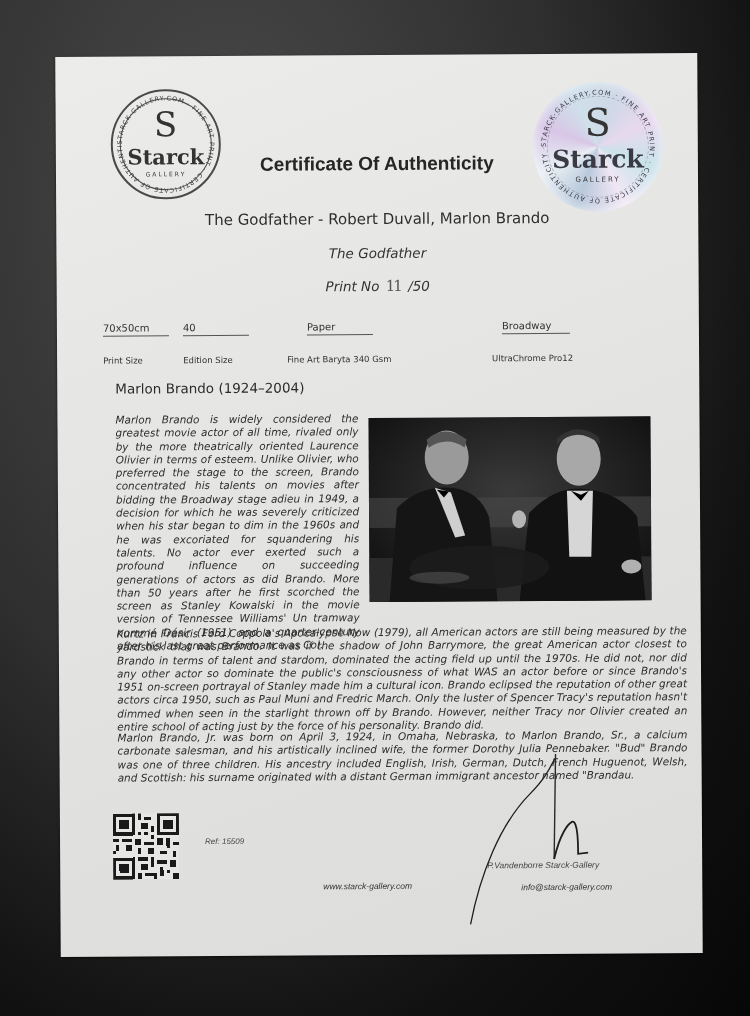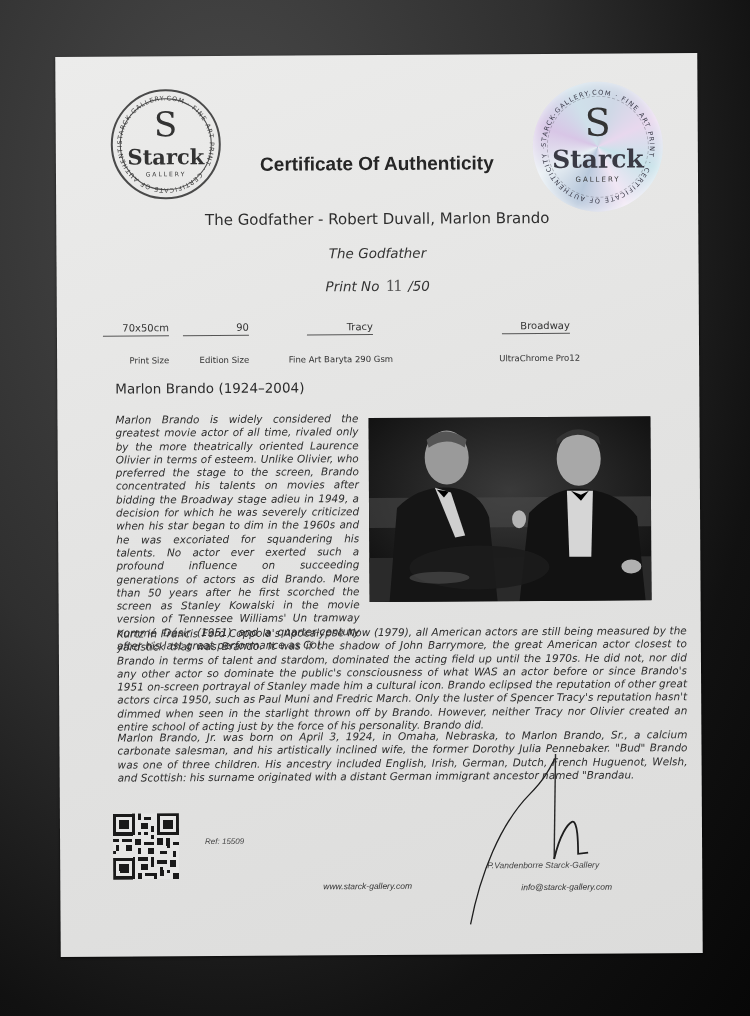--- a/index.html
+++ b/index.html
@@ -29,21 +29,21 @@
   .seal-right .inner { position:absolute; inset:14px; border-radius:50%; border:1px dashed rgba(80,80,90,.35); }
   .seal svg { position:absolute; left:0; top:0; width:100%; height:100%; }
   .seal .mono { position:absolute; left:0; right:0; text-align:center; font-family:"DejaVu Serif", serif; color:#333; }
 
   .title { left:0; width:642px; top:98px; text-align:center; font-family:"Liberation Sans", sans-serif; font-weight:bold; font-size:19px; color:#262626; }
   .subtitle { left:0; width:642px; top:155px; text-align:center; font-family:"DejaVu Sans", sans-serif; font-size:15px; color:#2d2d2d; }
   .series { left:0; width:642px; top:190px; text-align:center; font-style:italic; font-size:13.5px; color:#333; }
   .printno { left:0; width:642px; top:222px; text-align:center; font-style:italic; font-size:13.5px; color:#333; }
   .printno .hand { font-family:"DejaVu Serif", serif; font-style:normal; font-size:15px; color:#555; letter-spacing:-2px; margin:0 3px 0 2px; }
 
-  .spec { position:absolute; top:266px; text-align:right; }
+  .spec { position:absolute; top:266px; text-align:left; }
   .spec .val { font-size:10px; color:#333; padding-bottom:2px; }
   .spec .rule { height:1px; background:#555; }
   .spec .lbl { font-size:8.5px; color:#333; padding-top:19px; white-space:nowrap; }
 
   .bio-heading { left:58px; top:324px; font-size:13.5px; color:#2b2b2b; }
   .bio { font-style:italic; font-size:10.5px; line-height:13.3px; color:#2e2e2e; text-align:justify; }
   .bio-col { left:58px; top:357px; width:243px; }
   .bio-full { left:58px; top:571px; width:570px; }
   .bio-2 { left:58px; top:675px; width:570px; }
   .photo { left:311px; top:363px; width:282px; height:184px; background:#161616; overflow:hidden; }
@@ -98,28 +98,28 @@
     <span class="hand">11</span>
     <span>/50</span>
   </div>
 
   <div class="spec" style="left:46px;width:66px;">
     <div class="val">70x50cm</div>
     <div class="rule"></div>
     <div class="lbl">Print Size</div>
   </div>
   <div class="spec" style="left:126px;width:66px;">
-    <div class="val">90</div>
+    <div class="val">40</div>
     <div class="rule"></div>
     <div class="lbl">Edition Size</div>
   </div>
   <div class="spec" style="left:250px;width:66px;">
-    <div class="val">Tracy</div>
-    <div class="rule"></div>
-    <div class="lbl" style="margin-left:-20px;margin-right:-20px;">Fine Art Baryta 290 Gsm</div>
+    <div class="val">Paper</div>
+    <div class="rule"></div>
+    <div class="lbl" style="margin-left:-20px;margin-right:-20px;">Fine Art Baryta 340 Gsm</div>
   </div>
   <div class="spec" style="left:445px;width:68px;">
     <div class="val">Broadway</div>
     <div class="rule"></div>
     <div class="lbl" style="margin-left:-10px;margin-right:-10px;">UltraChrome Pro12</div>
   </div>
 
   <div class="abs bio-heading">Marlon Brando (1924–2004)</div>
 
   <div class="abs bio bio-col">Marlon Brando is widely considered the greatest movie actor of all time, rivaled only by the more theatrically oriented Laurence Olivier in terms of esteem. Unlike Olivier, who preferred the stage to the screen, Brando concentrated his talents on movies after bidding the Broadway stage adieu in 1949, a decision for which he was severely criticized when his star began to dim in the 1960s and he was excoriated for squandering his talents. No actor ever exerted such a profound influence on succeeding generations of actors as did Brando. More than 50 years after he first scorched the screen as Stanley Kowalski in the movie version of Tennessee Williams' Un tramway nommé Désir (1951) and a quarter-century after his last great performance as Col.</div>

